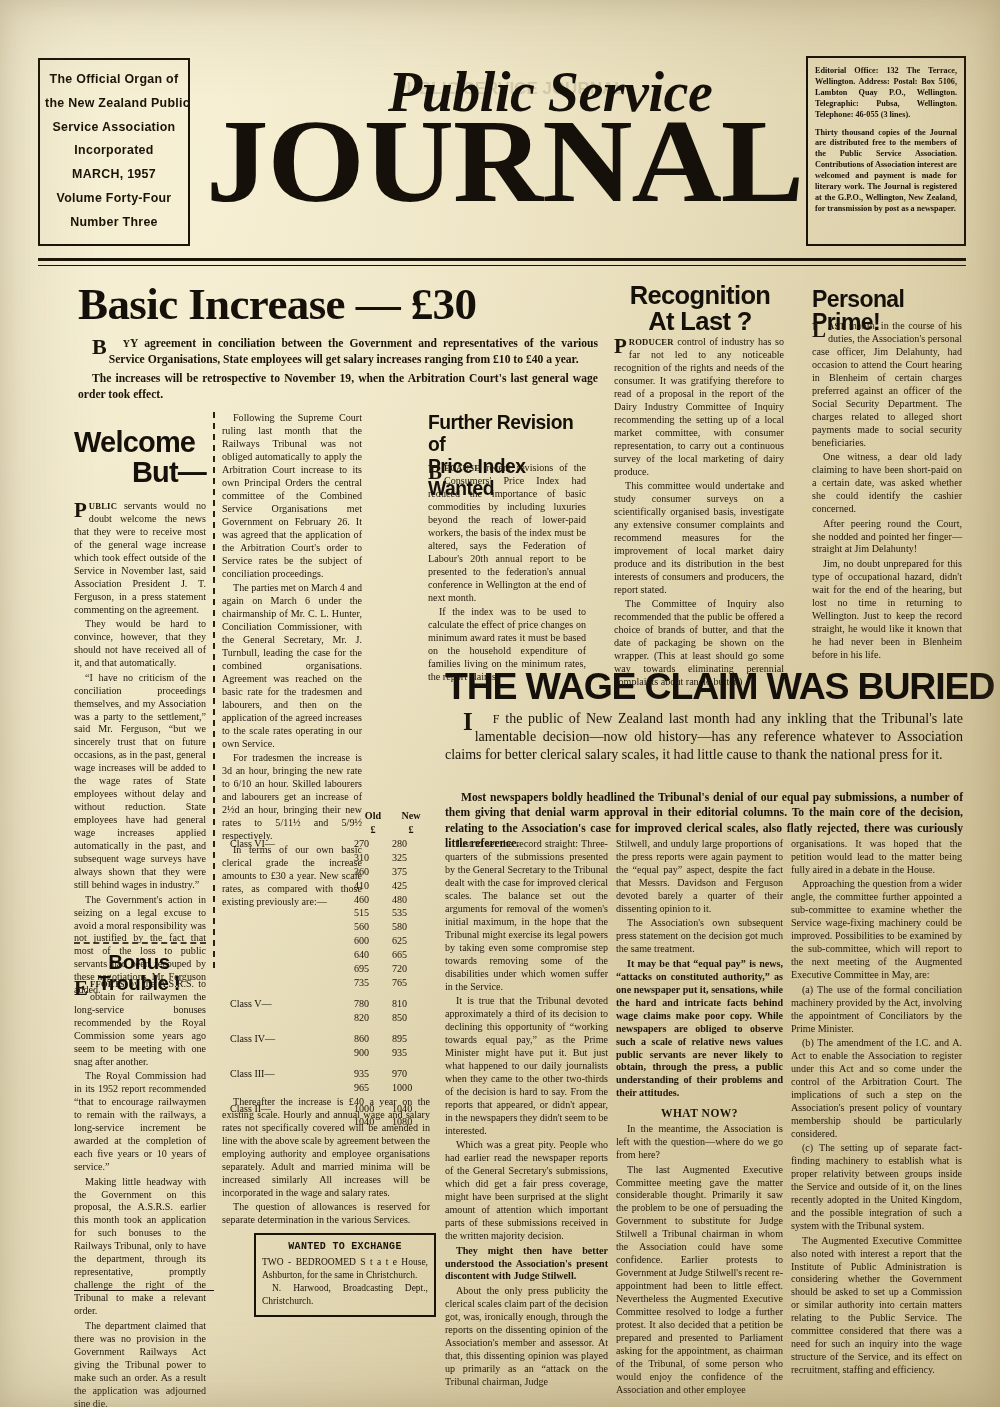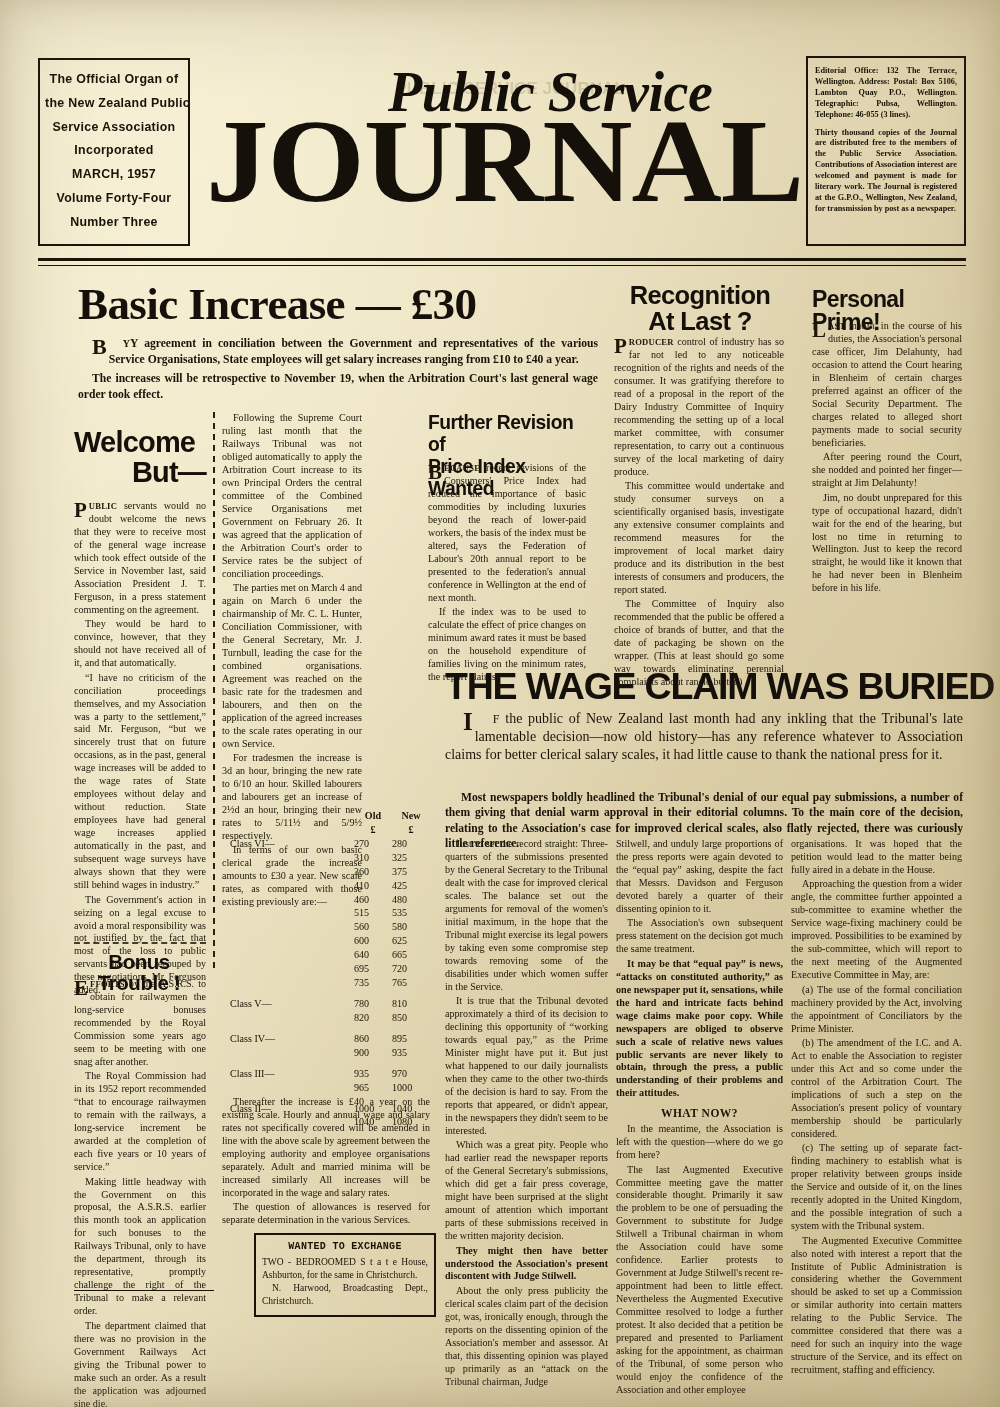--- a/index.html
+++ b/index.html
@@ -275,20 +275,21 @@
   </div>
   <div class="col recog-col col-body">
     <p class="noind"><span class="dropcap">P</span><span class="smallcaps b">RODUCER</span><span> control of industry has so far not led to any noticeable recognition of the rights and needs of the consumer.  It was gratifying therefore to read of a proposal in the report of the Dairy Industry Committee of Inquiry recommending the setting up of a local market committee, with consumer representation, to carry out a continuous survey of the local marketing of dairy produce.</span></p>
     <p>This committee would undertake and study consumer surveys on a scientifically organised basis, investigate any extensive consumer complaints and recommend measures for the improvement of local market dairy produce and its distribution in the best interests of consumers and producers, the report stated.</p>
     <p>The Committee of Inquiry also recommended that the public be offered a choice of brands of butter, and that the date of packaging be shown on the wrapper.  (This at least should go some way towards eliminating perennial complaints about rancid butter.)</p>
   </div>
 
   <div class="h-personal">Personal Prime!</div>
   <div class="col personal-col col-body">
     <p class="noind"><span class="dropcap">L</span><span class="smallcaps b">AST</span><span> month, in the course of his duties, the Association's personal case officer, Jim Delahunty, had occasion to attend the Court hearing in Blenheim of certain charges preferred against an officer of the Social Security Department.  The charges related to alleged short payments made to social security beneficiaries.</span></p>
+    <p>One witness, a dear old lady claiming to have been short-paid on a certain date, was asked whether she could identify the cashier concerned.</p>
     <p>After peering round the Court, she nodded and pointed her finger—straight at Jim Delahunty!</p>
     <p>Jim, no doubt unprepared for this type of occupational hazard, didn't wait for the end of the hearing, but lost no time in returning to Wellington.  Just to keep the record straight, he would like it known that he had never been in Blenheim before in his life.</p>
   </div>
 
   <div class="h-welcome">
     <span>Welcome</span>
     <span class="l2">But—</span>
   </div>
   <div class="col welcome-col col-body">
     <p class="noind"><span class="dropcap">P</span><span class="smallcaps b">UBLIC</span><span> servants would no doubt welcome the news that they were to receive most of the general wage increase which took effect outside of the Service in November last, said Association President J. T. Ferguson, in a press statement commenting on the agreement.</span></p>
@@ -473,21 +474,21 @@
 
   <div class="col wcol-a col-body">
     <p>Just to set the record straight:  Three-quarters of the submissions presented by the General Secretary to the Tribunal dealt with the case for improved clerical scales.  The balance set out the arguments for removal of the women's initial maximum, in the hope that the Tribunal might exercise its legal powers by taking even some compromise step towards removing some of the disabilities under which women suffer in the Service.</p>
     <p>It is true that the Tribunal devoted approximately a third of its decision to declining this opportunity of “working towards equal pay,” as the Prime Minister might have put it. But just what happened to our daily journalists when they came to the other two-thirds of the decision is hard to say.  From the reports that appeared, or didn't appear, in the newspapers they didn't seem to be interested.</p>
     <p>Which was a great pity. People who had earlier read the newspaper reports of the General Secretary's submissions, which did get a fair press coverage, might have been surprised at the slight amount of attention which important parts of these submissions received in the written majority decision.</p>
     <p class="b">They might then have better understood the Association's present discontent with Judge Stilwell.</p>
     <p>About the only press publicity the clerical scales claim part of the decision got, was, ironically enough, through the reports on the dissenting opinion of the Association's member and assessor.  At that, this dissenting opinion was played up primarily as an “attack on the Tribunal chairman, Judge</p>
   </div>
 
   <div class="col wcol-b col-body">
-    <p class="noind">Stilwell, and unduly large proportions of the press reports were again devoted to the “equal pay” asking, despite the fact that Messrs. Davidson and Ferguson devoted barely a quarter of their dissenting opinion to it.</p>
+    <p class="noind">Stilwell, and unduly large proportions of the press reports were again payment to the “equal pay” aspect, despite the fact that Messrs. Davidson and Ferguson devoted barely a quarter of their dissenting opinion to it.</p>
     <p>The Association's own subsequent press statement on the decision got much the same treatment.</p>
     <p class="b">It may be that “equal pay” is news, “attacks on constituted authority,” as one newspaper put it, sensations, while the hard and intricate facts behind wage claims make poor copy.  While newspapers are obliged to observe such a scale of relative news values public servants are never likely to obtain, through the press, a public understanding of their problems and their attitudes.</p>
     <div class="h-whatnow">WHAT NOW?</div>
     <p>In the meantime, the Association is left with the question—where do we go from here?</p>
     <p>The last Augmented Executive Committee meeting gave the matter considerable thought.  Primarily it saw the problem to be one of persuading the Government to substitute for Judge Stilwell a Tribunal chairman in whom the Association could have some confidence.  Earlier protests to Government at Judge Stilwell's recent re-appointment had been to little effect. Nevertheless the Augmented Executive Committee resolved to lodge a further protest. It also decided that a petition be prepared and presented to Parliament asking for the appointment, as chairman of the Tribunal, of some person who would enjoy the confidence of the Association and other employee</p>
   </div>
 
   <div class="col wcol-c col-body">
     <p class="noind">organisations.  It was hoped that the petition would lead to the matter being fully aired in a debate in the House.</p>
     <p>Approaching the question from a wider angle, the committee further appointed a sub-committee to examine whether the Service wage-fixing machinery could be improved.  Possibilities to be examined by the sub-committee, which will report to the next meeting of the Augmented Executive Committee in May, are:</p>

